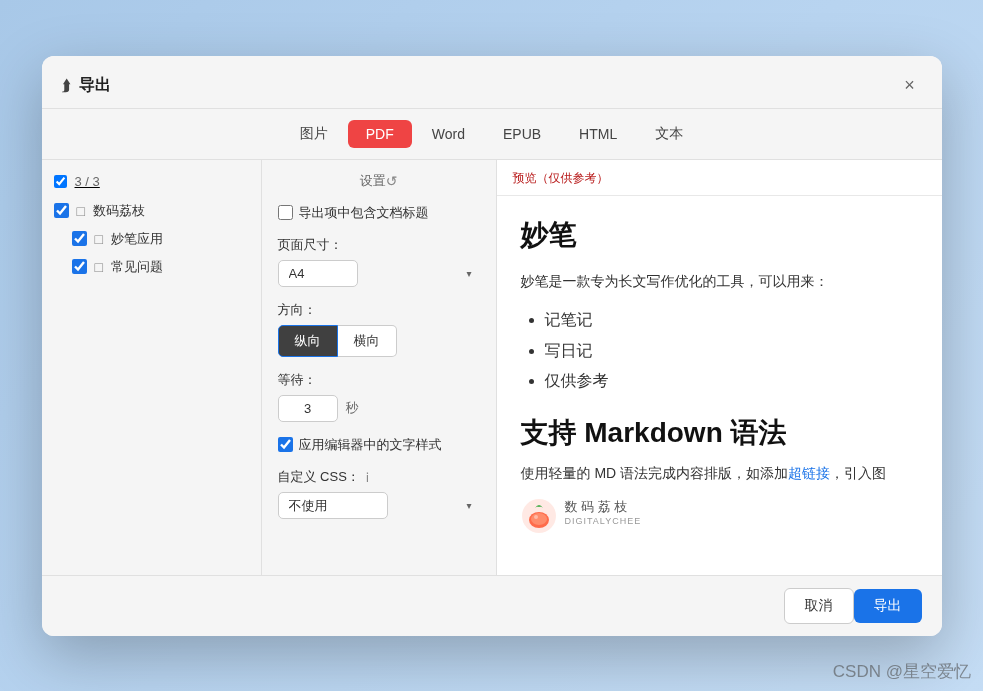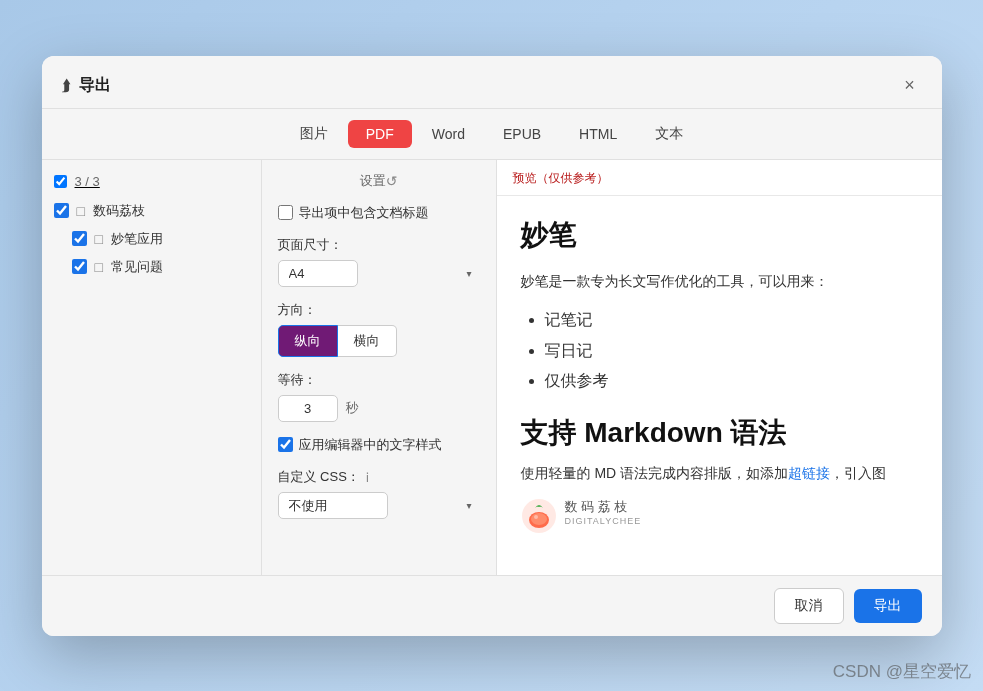--- a/index.html
+++ b/index.html
@@ -204,21 +204,21 @@
       border: 1px solid #ccc;
       background: #fff;
       font-size: 13px;
       cursor: pointer;
       font-family: inherit;
       color: #333;
     }
     .dir-btn:first-child { border-radius: 5px 0 0 5px; }
     .dir-btn:last-child { border-radius: 0 5px 5px 0; border-left: none; }
     .dir-btn.active {
-      background: #701a75;
+      background: #404040;
       color: #fff;
       border-color: #1a73e8;
     }
     .number-row {
       display: flex;
       align-items: center;
       gap: 8px;
     }
     .number-input {
       width: 60px;
@@ -316,21 +316,20 @@
       color: #999;
       letter-spacing: 1px;
     }
     .dialog-footer {
       background: #f5f5f5;
       border-top: 1px solid #e0e0e0;
       padding: 12px 20px;
       display: flex;
       justify-content: flex-end;
       align-items: center;
-      gap: 10px;
     }
     .btn-cancel {
       padding: 8px 20px;
       border: 1px solid #ccc;
       border-radius: 6px;
       background: #fff;
       font-size: 14px;
       color: #333;
       cursor: pointer;
       font-family: inherit;

